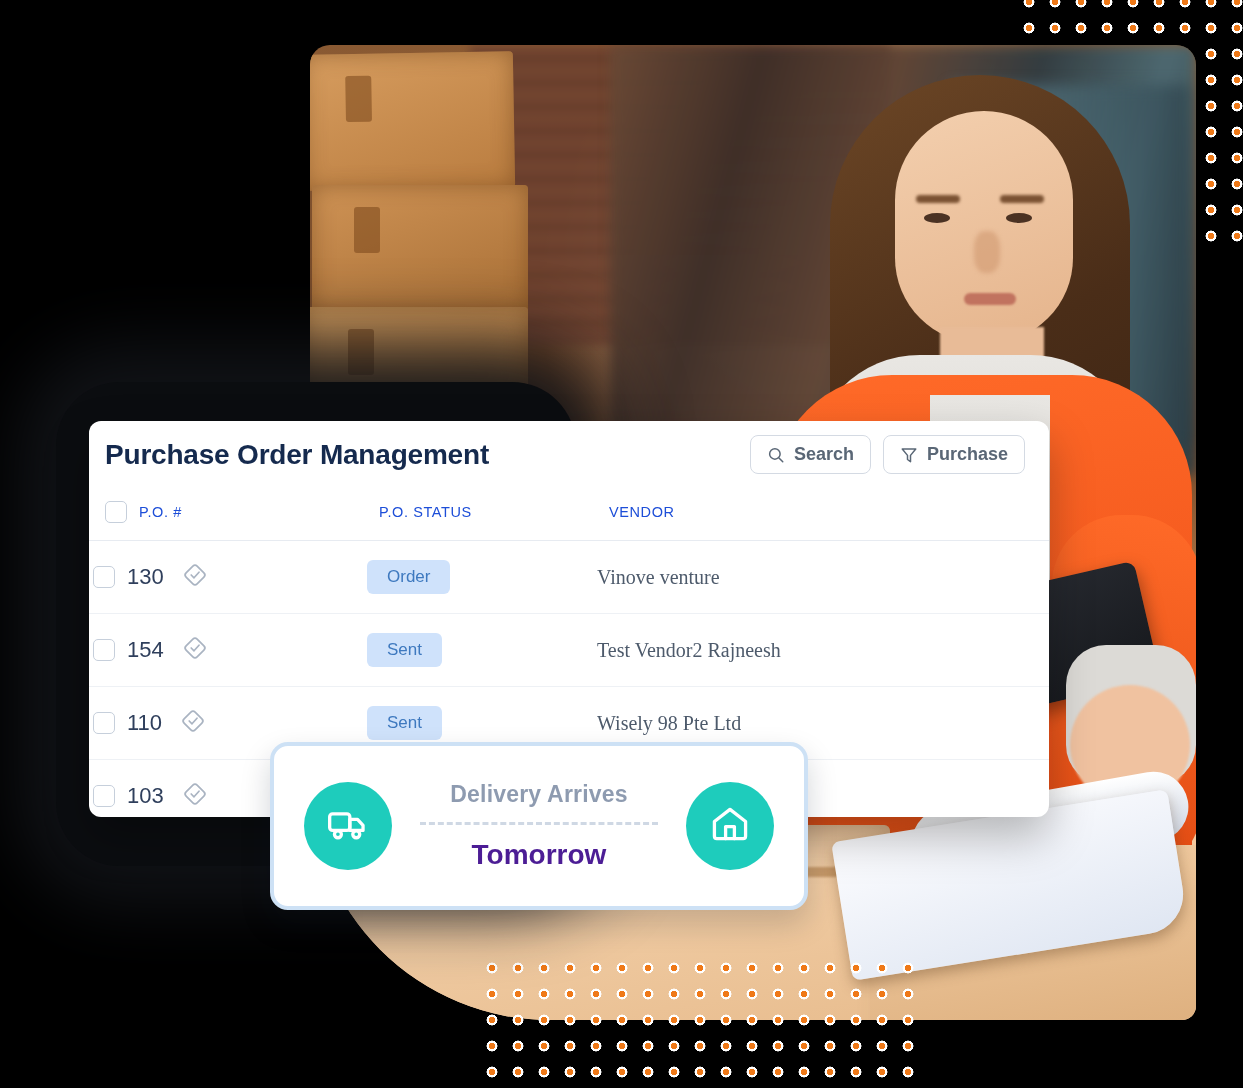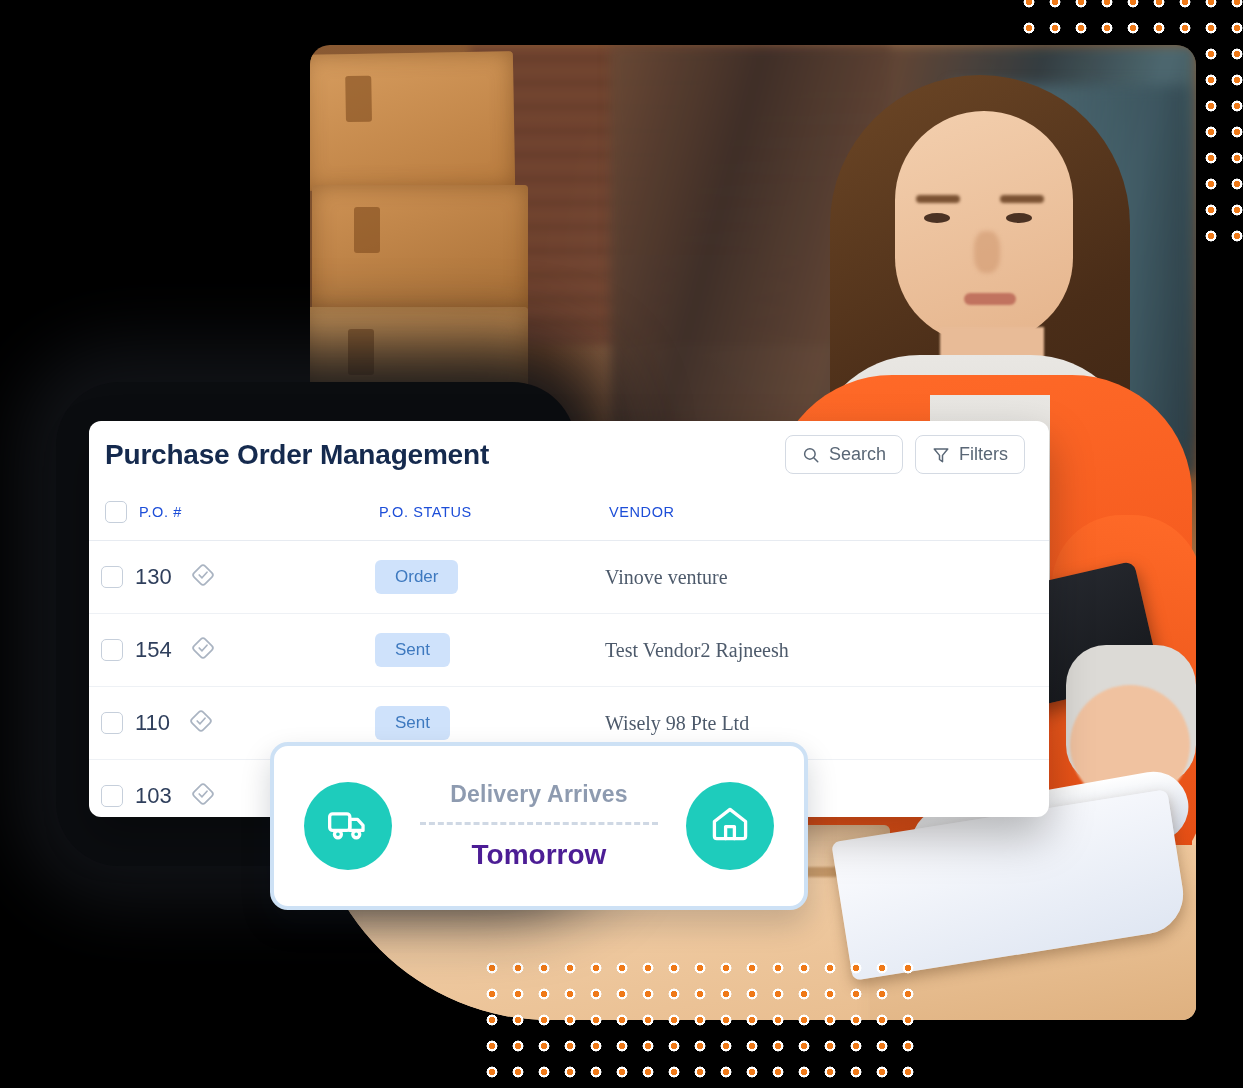--- a/index.html
+++ b/index.html
@@ -79,29 +79,29 @@
   .blob{position:absolute;left:56px;top:382px;width:520px;height:484px;border-radius:64px;
         background:#0b0d10;box-shadow:0 0 70px 40px rgba(18,20,24,.95);}
 
   
   .card{position:absolute;left:89px;top:421px;width:960px;height:396px;background:#fff;border-radius:12px;overflow:hidden;
         box-shadow:0 20px 45px rgba(0,0,0,.28);}
   .card-head{display:flex;align-items:center;justify-content:space-between;padding:14px 24px 10px 16px;}
   .card-title{font-size:28px;font-weight:bold;color:#152a4e;letter-spacing:-.2px;}
   .head-actions{display:flex;gap:12px;align-items:center;}
   .btn{display:flex;align-items:center;gap:9px;border:1px solid #d4dae3;border-radius:8px;
-       padding:8px 16px;font-size:18px;color:#5a6776;background:#fff;cursor:pointer;}
+       padding:8px 16px;font-size:18px;color:#5a6776;background:#fff;cursor:pointer;font-weight:bold;}
   .btn svg{display:block;}
   .thead{display:flex;align-items:center;padding:0 16px;height:56px;border-bottom:1px solid #e7ebf1;}
   .th{font-size:14.5px;letter-spacing:.6px;color:#1d4ed8;text-transform:uppercase;}
   .col-check{width:34px;flex:0 0 34px;}
   .col-po{width:240px;flex:0 0 240px;display:flex;align-items:center;gap:18px;}
   .col-status{width:230px;flex:0 0 230px;}
   .col-vendor{flex:1 1 auto;}
-  .row{display:flex;align-items:center;padding:0 12px;height:72px;border-bottom:1px solid #eef1f5;}
+  .row{display:flex;align-items:center;padding:0 4px;height:72px;border-bottom:1px solid #eef1f5;}
   .row:nth-child(2){border-bottom-color:transparent;}
   .cb{width:22px;height:22px;border:1.6px solid #c6cfdb;border-radius:5px;background:#fff;cursor:pointer;box-sizing:border-box;}
   .po-num{font-size:22px;color:#2f3f5c;}
   .badge{display:inline-block;background:#cfe2fb;color:#3e79bf;font-size:17px;border-radius:6px;padding:7px 20px;}
   .vendor{font-size:20px;color:#4d5a6b;font-family:Liberation Serif, serif;}
 
   
   .delivery{position:absolute;left:270px;top:742px;width:538px;height:168px;background:#fff;
     border:4px solid #cde1f5;border-radius:18px;display:flex;align-items:center;justify-content:space-between;
     padding:0 30px;box-sizing:border-box;box-shadow:0 14px 30px rgba(10,20,40,.18);}
@@ -178,21 +178,21 @@
             </svg>
           </span>
           <span>Search</span>
         </div>
         <div class="btn">
           <span>
             <svg width="18" height="18" viewBox="0 0 24 24" fill="none" stroke="#5a6776" stroke-width="2" stroke-linejoin="round">
               <polygon points="3,4 21,4 14,12.5 14,21 10,18 10,12.5"></polygon>
             </svg>
           </span>
-          <span>Filters</span>
+          <span>Purchase</span>
         </div>
       </div>
     </div>
 
     <div class="thead">
       <div class="col-check">
         <div class="cb"></div>
       </div>
       <div class="col-po th">P.O. #</div>
       <div class="col-status th">P.O. STATUS</div>

